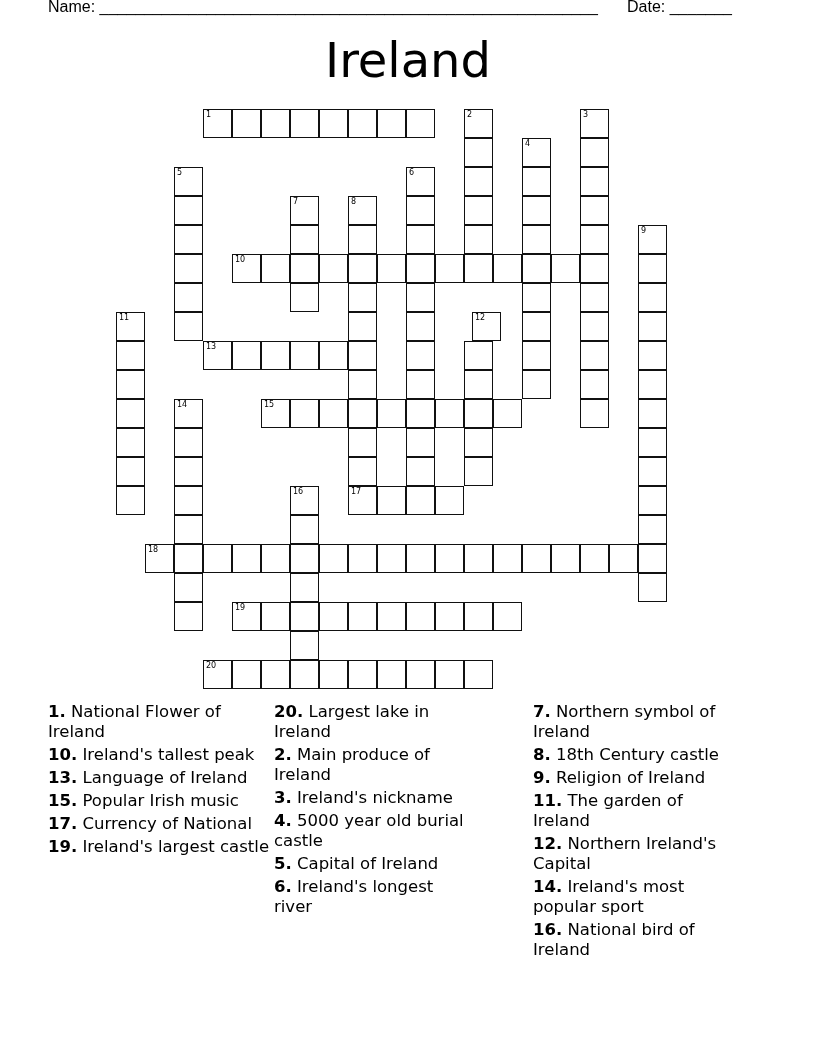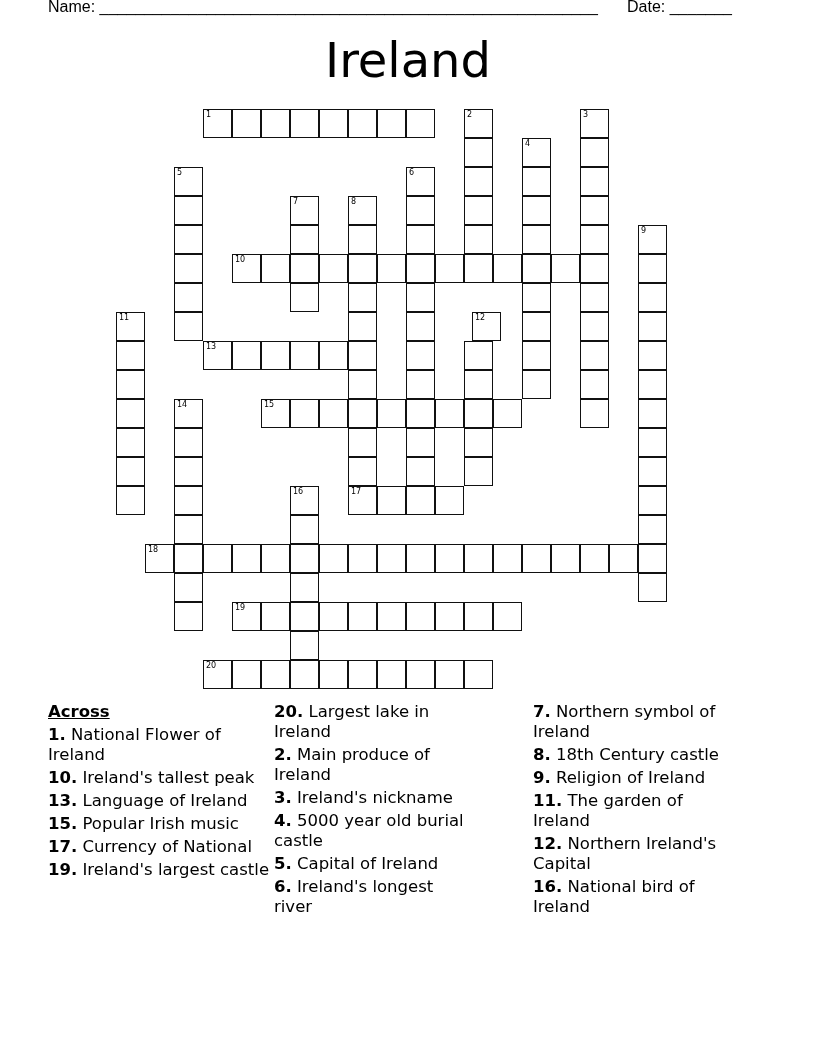--- a/index.html
+++ b/index.html
@@ -225,21 +225,20 @@
     <div class="cell" style="left: 291px; top: 487px;">
       <span class="num">16</span>
     </div>
     <div class="cell" style="left: 291px; top: 516px;"></div>
     <div class="cell" style="left: 291px; top: 574px;"></div>
     <div class="cell" style="left: 291px; top: 632px;"></div>
   </div>
 
 <div class="clues">
   <div class="clue-col" style="left:48px;">
-    <div class="clue-head">Across</div>
     <div class="clue"><b>1.</b> <span>National Flower of Ireland</span></div>
     <div class="clue"><b>10.</b> <span>Ireland's tallest peak</span></div>
     <div class="clue"><b>13.</b> <span>Language of Ireland</span></div>
     <div class="clue"><b>15.</b> <span>Popular Irish music</span></div>
     <div class="clue"><b>17.</b> <span>Currency of National</span></div>
     <div class="clue"><b>19.</b> <span>Ireland's largest castle</span></div>
   </div>
   <div class="clue-col" style="left:274px; width:200px;">
     <div class="clue"><b>20.</b> <span>Largest lake in Ireland</span></div>
     <div class="clue"><b>2.</b> <span>Main produce of Ireland</span></div>
@@ -247,15 +246,16 @@
     <div class="clue"><b>4.</b> <span>5000 year old burial castle</span></div>
     <div class="clue"><b>5.</b> <span>Capital of Ireland</span></div>
     <div class="clue"><b>6.</b> <span>Ireland's longest river</span></div>
   </div>
   <div class="clue-col" style="left:533px; width:200px;">
     <div class="clue"><b>7.</b> <span>Northern symbol of Ireland</span></div>
     <div class="clue"><b>8.</b> <span>18th Century castle</span></div>
     <div class="clue"><b>9.</b> <span>Religion of Ireland</span></div>
     <div class="clue"><b>11.</b> <span>The garden of Ireland</span></div>
     <div class="clue"><b>12.</b> <span>Northern Ireland's Capital</span></div>
+    <div class="clue"><b>14.</b> <span>Ireland's most popular sport</span></div>
     <div class="clue"><b>16.</b> <span>National bird of Ireland</span></div>
   </div>
 </div>
 
 </body></html>

